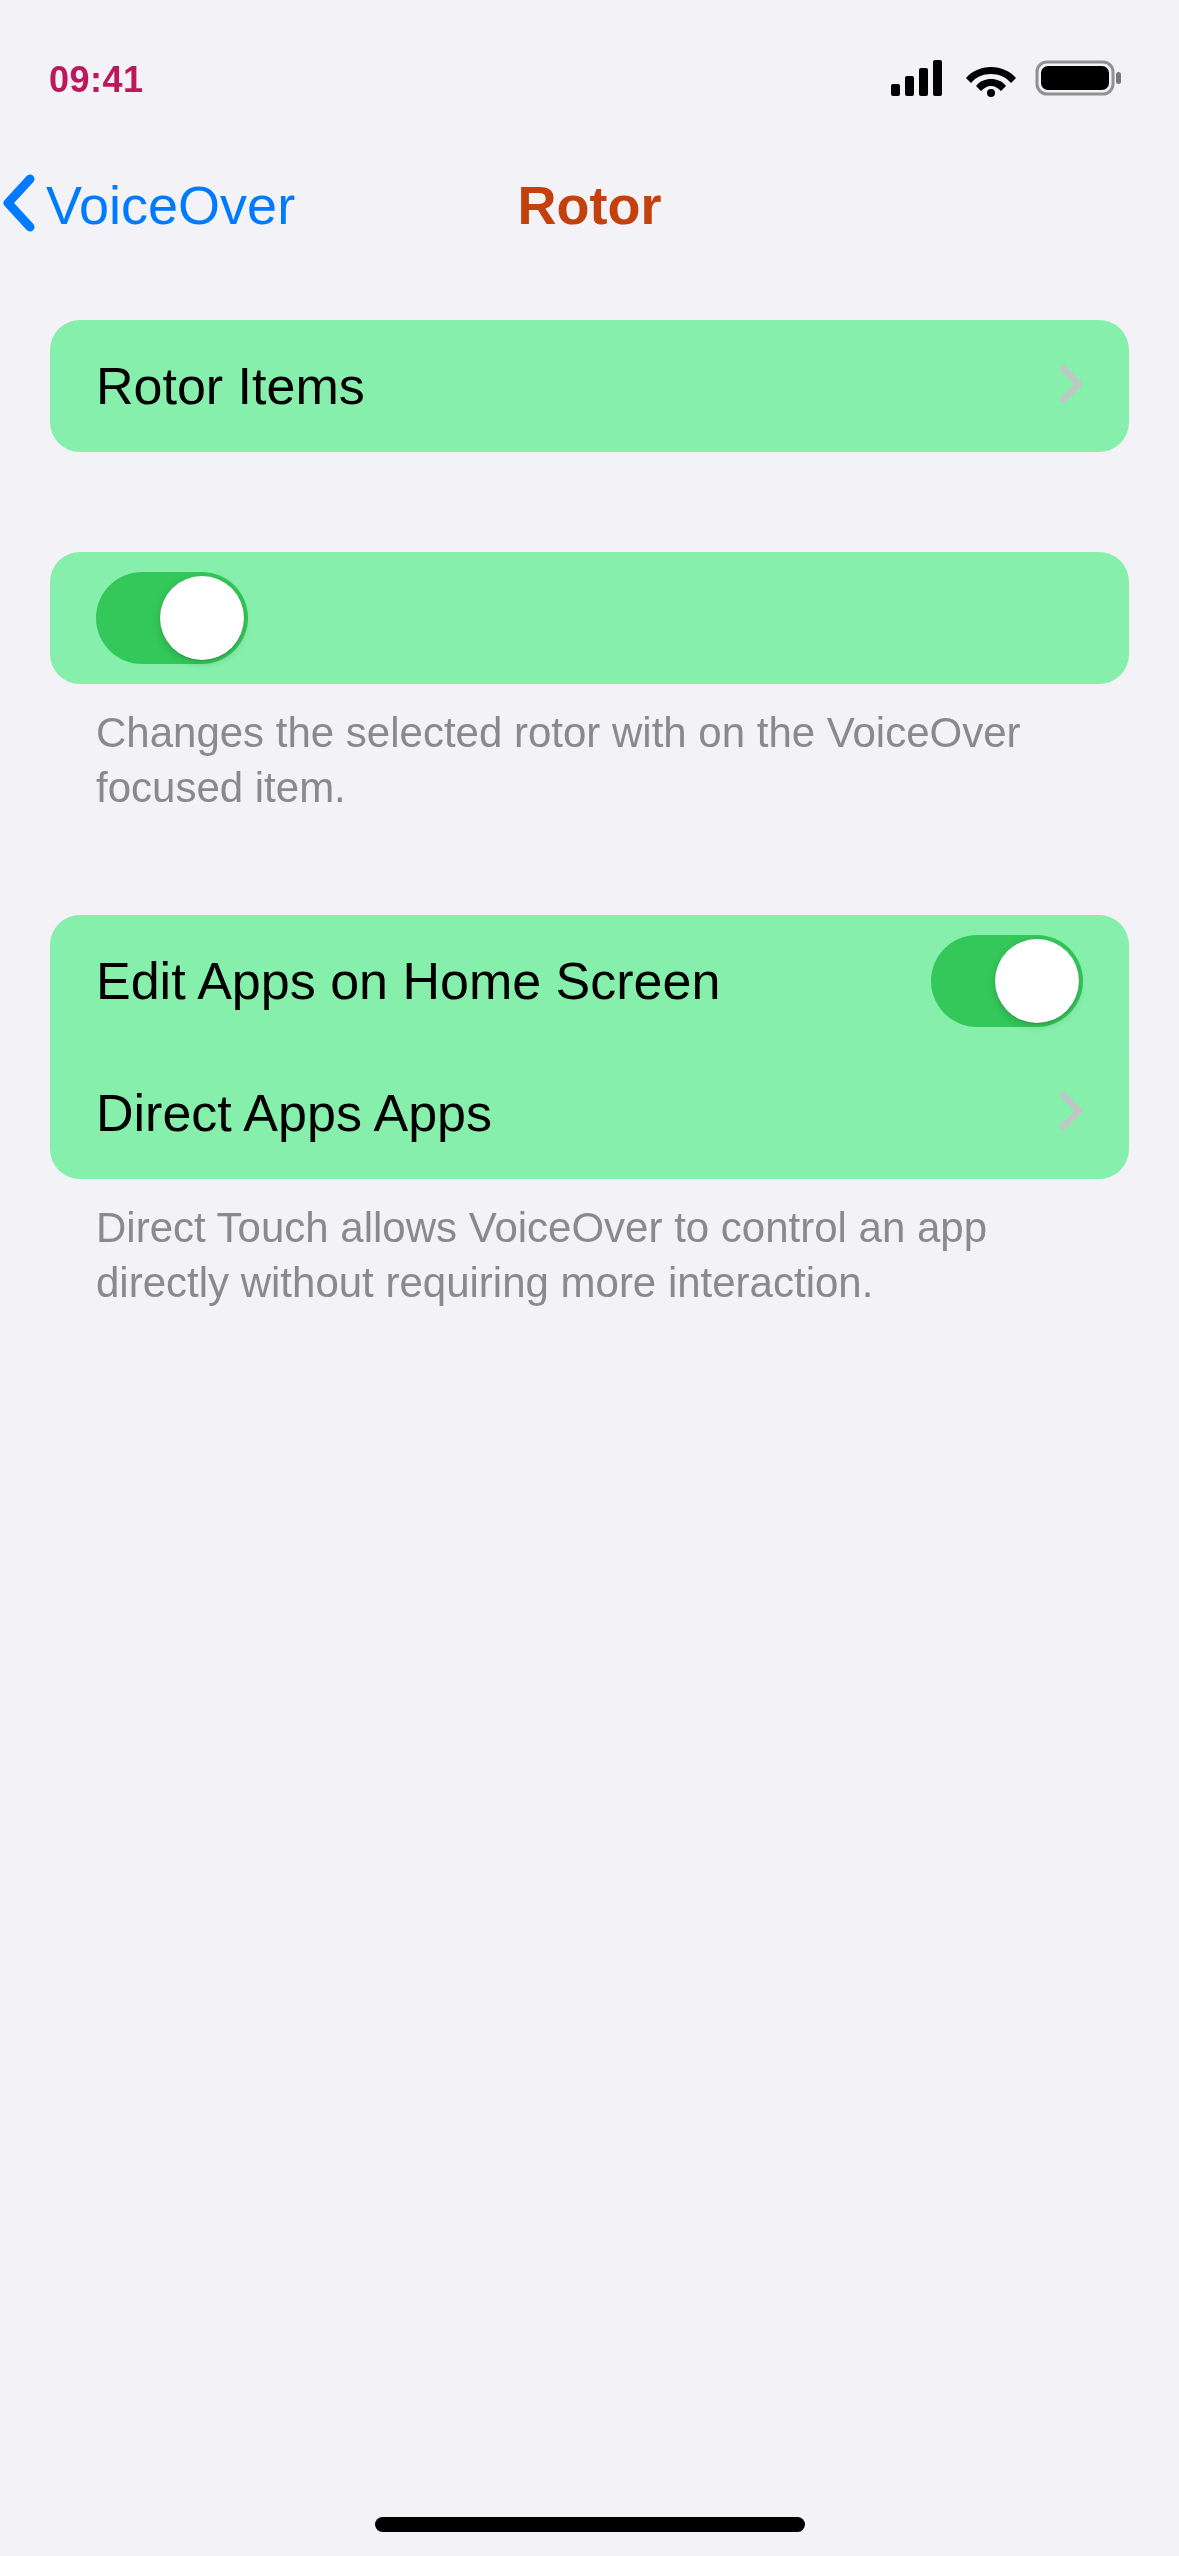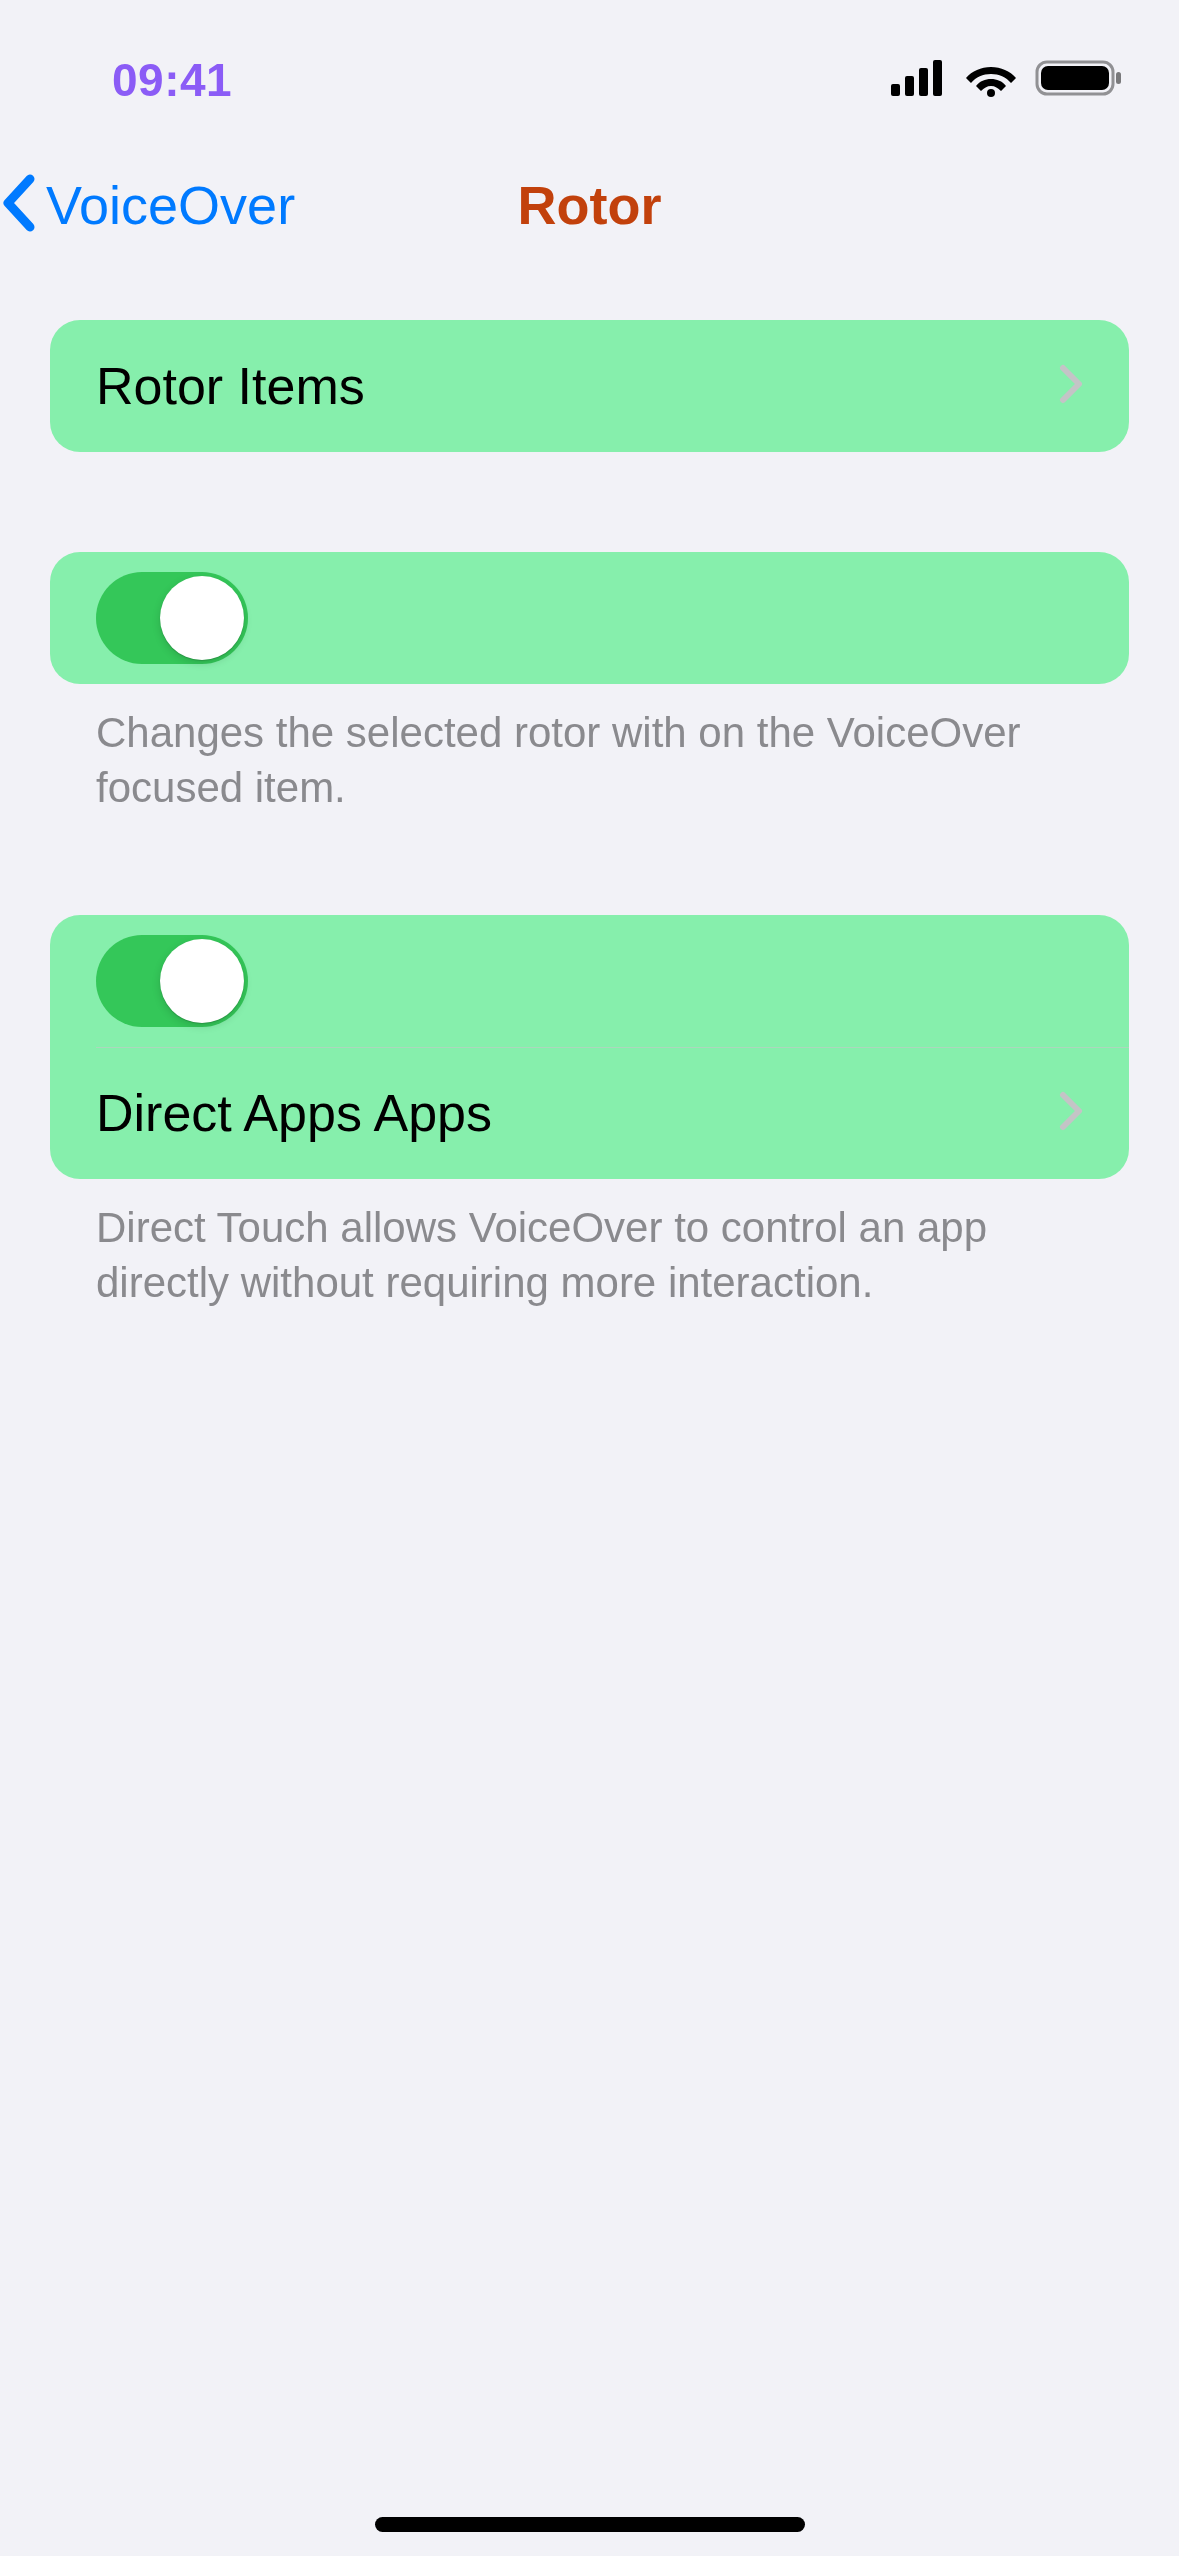--- a/index.html
+++ b/index.html
@@ -18,25 +18,25 @@
     }
     
     .status-bar {
       height: 140px;
       display: flex;
       align-items: center;
       padding: 0 56px 0 0;
       justify-content: space-between;
     }
     .status-time {
-      font-size: 46px;
+      font-size: 36px;
       font-weight: 600;
       letter-spacing: 0.5px;
-      color: #8b5cf6;
-      padding-left: 112px;
+      color: #be185d;
+      padding-left: 49px;
       padding-top: 20px;
     }
     .status-icons {
       display: flex;
       align-items: center;
       gap: 18px;
       padding-top: 20px;
     }
     
     .nav-bar {
@@ -220,20 +220,21 @@
         <div class="knob"></div>
       </div>
     </div>
   </div>
   <div class="footer">Changes the selected rotor with on the VoiceOver focused item.</div>
 
   <div class="spacer"></div>
 
   <div class="group">
     <div class="row">
+      <span class="row-label">Edit Apps on Home Screen</span>
       <div class="toggle on">
         <div class="knob"></div>
       </div>
     </div>
     <div class="row">
       <span class="row-label">Direct Apps Apps</span>
       <span>
         <svg class="chevron-right" viewBox="0 0 24 40">
           <polyline points="4,4 20,20 4,36" fill="none" stroke="#c4c4c6" stroke-width="6" stroke-linecap="round" stroke-linejoin="round"></polyline>
         </svg>

